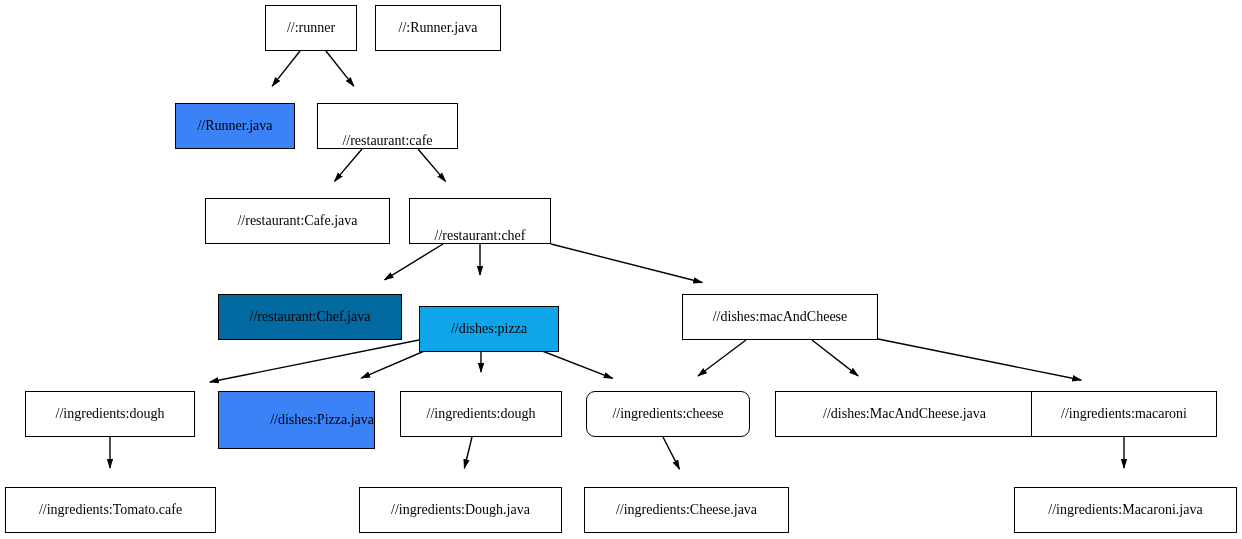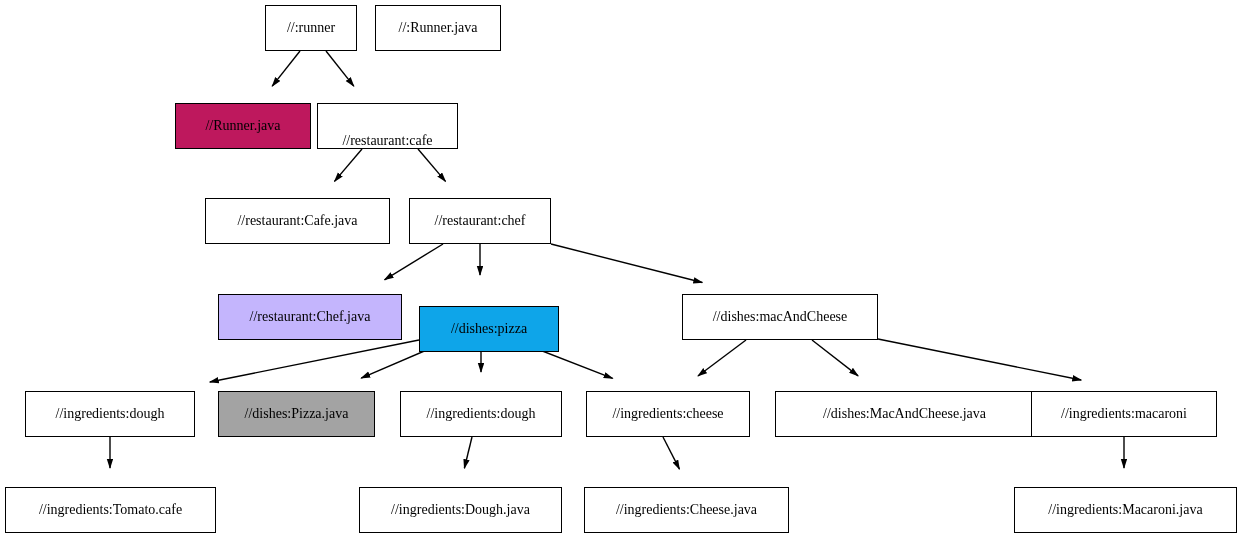--- a/index.html
+++ b/index.html
@@ -73,51 +73,51 @@
         <line x1="1124" y1="437" x2="1124" y2="468" stroke="#000000" stroke-width="1.4" marker-end="url(#arrowhead)"></line>
       </g>
   </svg>
   <div id="nodes-layer">
       <div class="node" style="left: 265px; top: 5px; width: 92px; height: 46px; background: rgb(255, 255, 255); border-color: rgb(0, 0, 0);">
         <span class="node-label" style="font-size: 14px;">//:runner</span>
       </div>
       <div class="node" style="left: 375px; top: 5px; width: 126px; height: 46px; background: rgb(255, 255, 255); border-color: rgb(0, 0, 0);">
         <span class="node-label" style="font-size: 14px;">//:Runner.java</span>
       </div>
-      <div class="node" style="left: 175px; top: 103px; width: 136px; height: 46px; background: #be185d; border-color: rgb(0, 0, 0);">
+      <div class="node" style="left: 175px; top: 103px; width: 120px; height: 46px; background: #3b82f6; border-color: rgb(0, 0, 0);">
         <span class="node-label" style="font-size: 14px;">//Runner.java</span>
       </div>
       <div class="node" style="left: 317px; top: 103px; width: 141px; height: 46px; background: rgb(255, 255, 255); border-color: rgb(0, 0, 0); align-items: flex-end;">
         <span class="node-label" style="font-size: 14px;">//restaurant:cafe</span>
       </div>
       <div class="node" style="left: 205px; top: 198px; width: 185px; height: 46px; background: rgb(255, 255, 255); border-color: rgb(0, 0, 0);">
         <span class="node-label" style="font-size: 14px;">//restaurant:Cafe.java</span>
       </div>
-      <div class="node" style="left: 409px; top: 198px; width: 142px; height: 46px; background: rgb(255, 255, 255); border-color: rgb(0, 0, 0);">
+      <div class="node" style="left: 409px; top: 198px; width: 142px; height: 46px; background: rgb(255, 255, 255); border-color: rgb(0, 0, 0); align-items: flex-end;">
         <span class="node-label" style="font-size: 14px;">//restaurant:chef</span>
       </div>
-      <div class="node" style="left: 218px; top: 294px; width: 184px; height: 46px; background: #c4b5fd; border-color: rgb(0, 0, 0);">
+      <div class="node" style="left: 218px; top: 294px; width: 184px; height: 46px; background: #0369a1; border-color: rgb(0, 0, 0);">
         <span class="node-label" style="font-size: 14px;">//restaurant:Chef.java</span>
       </div>
       <div class="node" style="left: 419px; top: 306px; width: 140px; height: 46px; background: #0ea5e9; border-color: rgb(0, 0, 0);">
         <span class="node-label" style="font-size: 14px;">//dishes:pizza</span>
       </div>
       <div class="node" style="left: 682px; top: 294px; width: 196px; height: 46px; background: rgb(255, 255, 255); border-color: rgb(0, 0, 0);">
         <span class="node-label" style="font-size: 14px;">//dishes:macAndCheese</span>
       </div>
       <div class="node" style="left: 25px; top: 391px; width: 170px; height: 46px; background: rgb(255, 255, 255); border-color: rgb(0, 0, 0);">
         <span class="node-label" style="font-size: 14px;">//ingredients:dough</span>
       </div>
-      <div class="node" style="left: 218px; top: 391px; width: 157px; height: 46px; background: #a3a3a3; border-color: rgb(0, 0, 0);">
+      <div class="node" style="left: 218px; top: 391px; width: 157px; height: 58px; background: #3b82f6; border-color: rgb(0, 0, 0); justify-content: flex-end;">
         <span class="node-label" style="font-size: 14px;">//dishes:Pizza.java</span>
       </div>
       <div class="node" style="left: 400px; top: 391px; width: 162px; height: 46px; background: rgb(255, 255, 255); border-color: rgb(0, 0, 0);">
         <span class="node-label" style="font-size: 14px;">//ingredients:dough</span>
       </div>
-      <div class="node" style="left: 586px; top: 391px; width: 164px; height: 46px; background: rgb(255, 255, 255); border-color: rgb(0, 0, 0);">
+      <div class="node" style="left: 586px; top: 391px; width: 164px; height: 46px; background: rgb(255, 255, 255); border-color: rgb(0, 0, 0); border-radius: 9px;">
         <span class="node-label" style="font-size: 14px;">//ingredients:cheese</span>
       </div>
       <div class="node" style="left: 775px; top: 391px; width: 259px; height: 46px; background: rgb(255, 255, 255); border-color: rgb(0, 0, 0);">
         <span class="node-label" style="font-size: 14px;">//dishes:MacAndCheese.java</span>
       </div>
       <div class="node" style="left: 1031px; top: 391px; width: 186px; height: 46px; background: rgb(255, 255, 255); border-color: rgb(0, 0, 0);">
         <span class="node-label" style="font-size: 14px;">//ingredients:macaroni</span>
       </div>
       <div class="node" style="left: 5px; top: 487px; width: 211px; height: 46px; background: rgb(255, 255, 255); border-color: rgb(0, 0, 0);">
         <span class="node-label" style="font-size: 14px;">//ingredients:Tomato.cafe</span>

